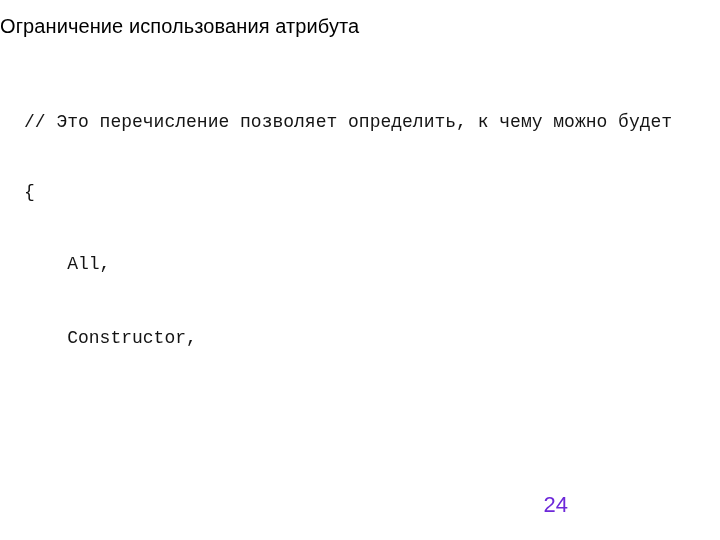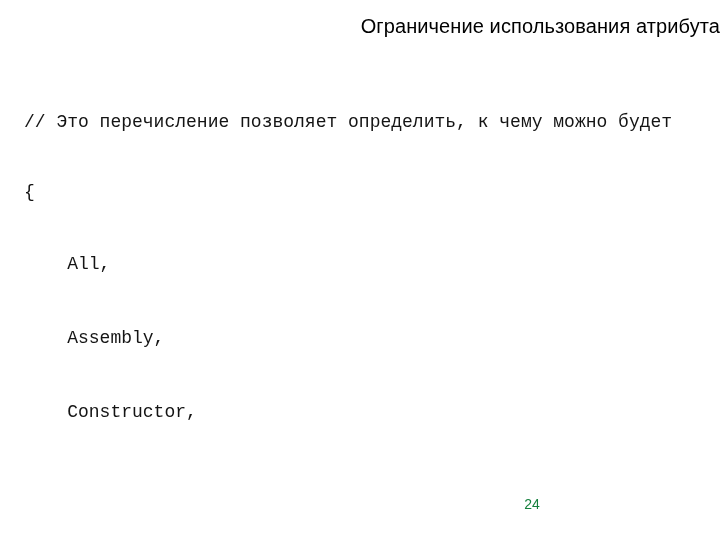--- a/index.html
+++ b/index.html
@@ -13,21 +13,21 @@
     height: 540px;
     background: #ffffff;
     overflow: hidden;
     font-family: "Liberation Sans", sans-serif;
   }
   #slide-title {
     position: absolute;
     left: 0;
     top: 14px;
     width: 720px;
-    text-align: right;
+    text-align: left;
     font-family: "Liberation Sans", sans-serif;
     font-size: 20px;
     line-height: 24px;
     color: #000000;
     white-space: nowrap;
     letter-spacing: 0.1px;
   }
   #code-block {
     position: absolute;
     left: 24px;
@@ -47,39 +47,38 @@
   }
   .code-line.member {
     height: 24px;
     line-height: 24px;
   }
   #page-number {
     position: absolute;
     left: 496px;
     top: 494px;
     width: 72px;
-    text-align: center;
+    text-align: right;
     font-family: "Liberation Sans", sans-serif;
-    font-size: 14px;
+    font-size: 22px;
     line-height: 21px;
-    color: #15803d;
+    color: #6d28d9;
   }
 </style>
 </head>
 <body>
 
 <div id="slide">
 
   <div id="slide-title">Ограничение использования атрибута</div>
 
   <div id="code-block">
     <span class="code-line">// Это перечисление позволяет определить, к чему можно будет</span>
     <span class="code-line">{</span>
     <span class="code-line member">    All,</span>
-    <span class="code-line member">    Assembly,</span>
     <span class="code-line member">    Constructor,</span>
     
     
     
     
     
     
     
     
     

